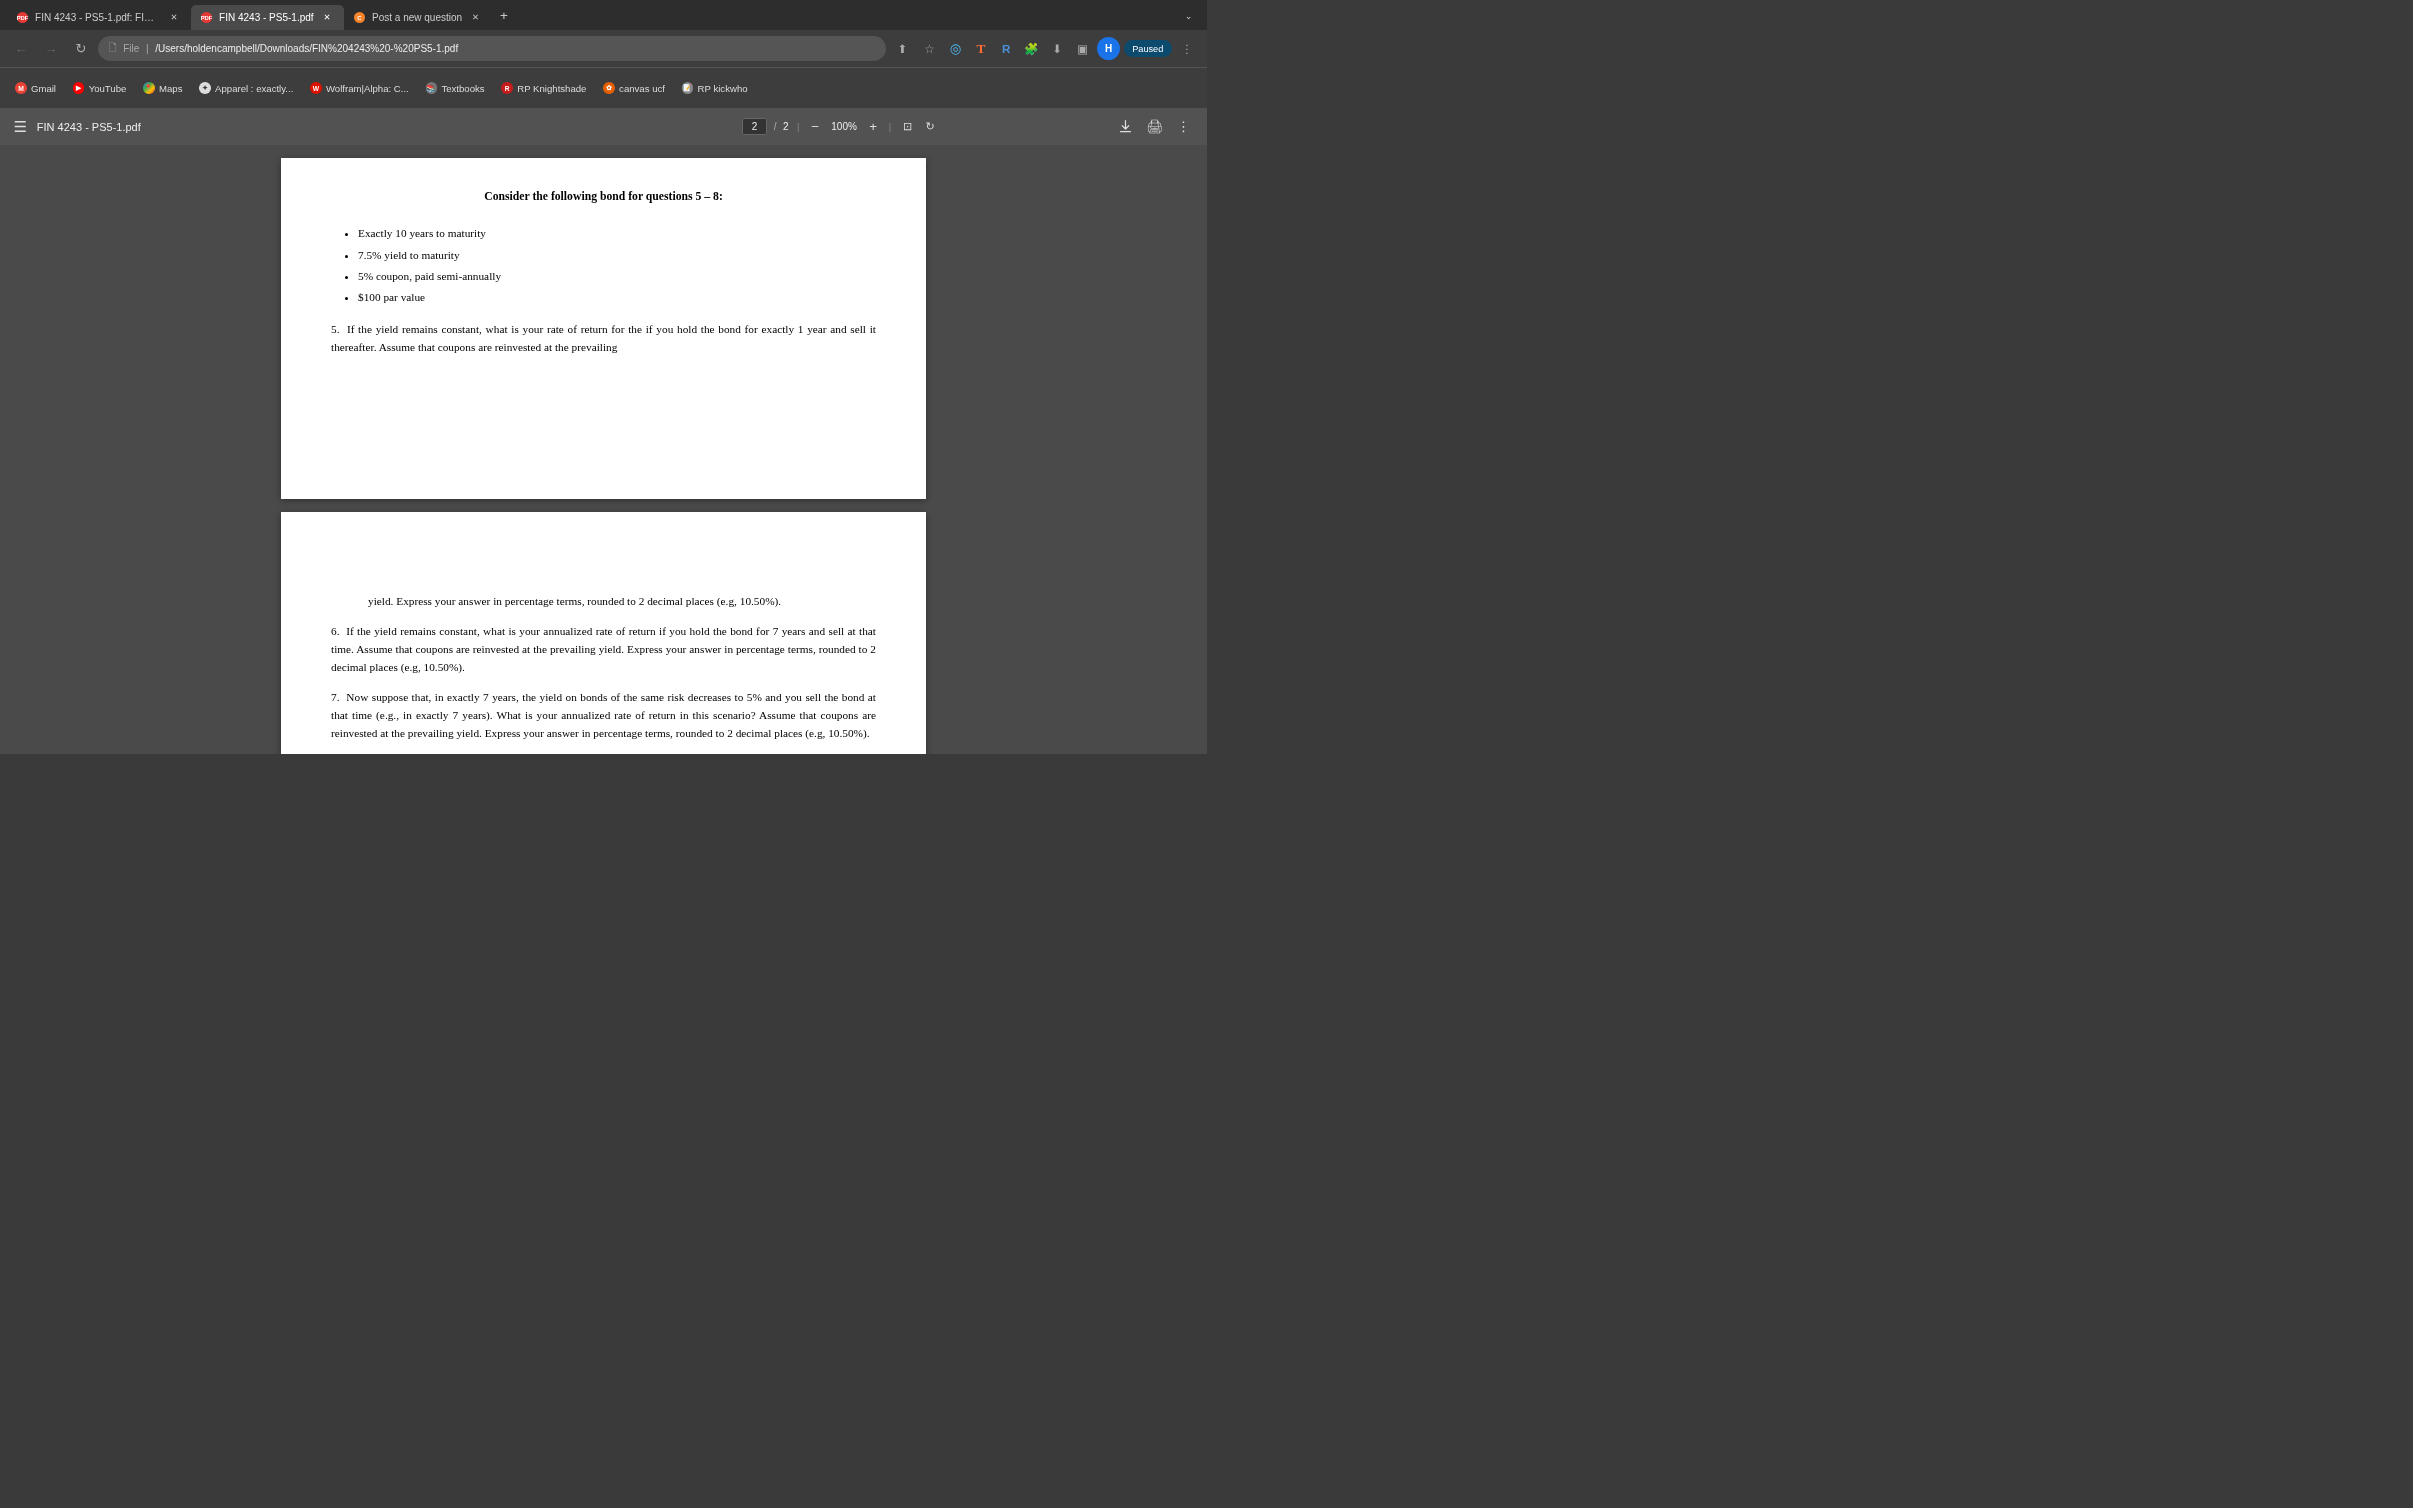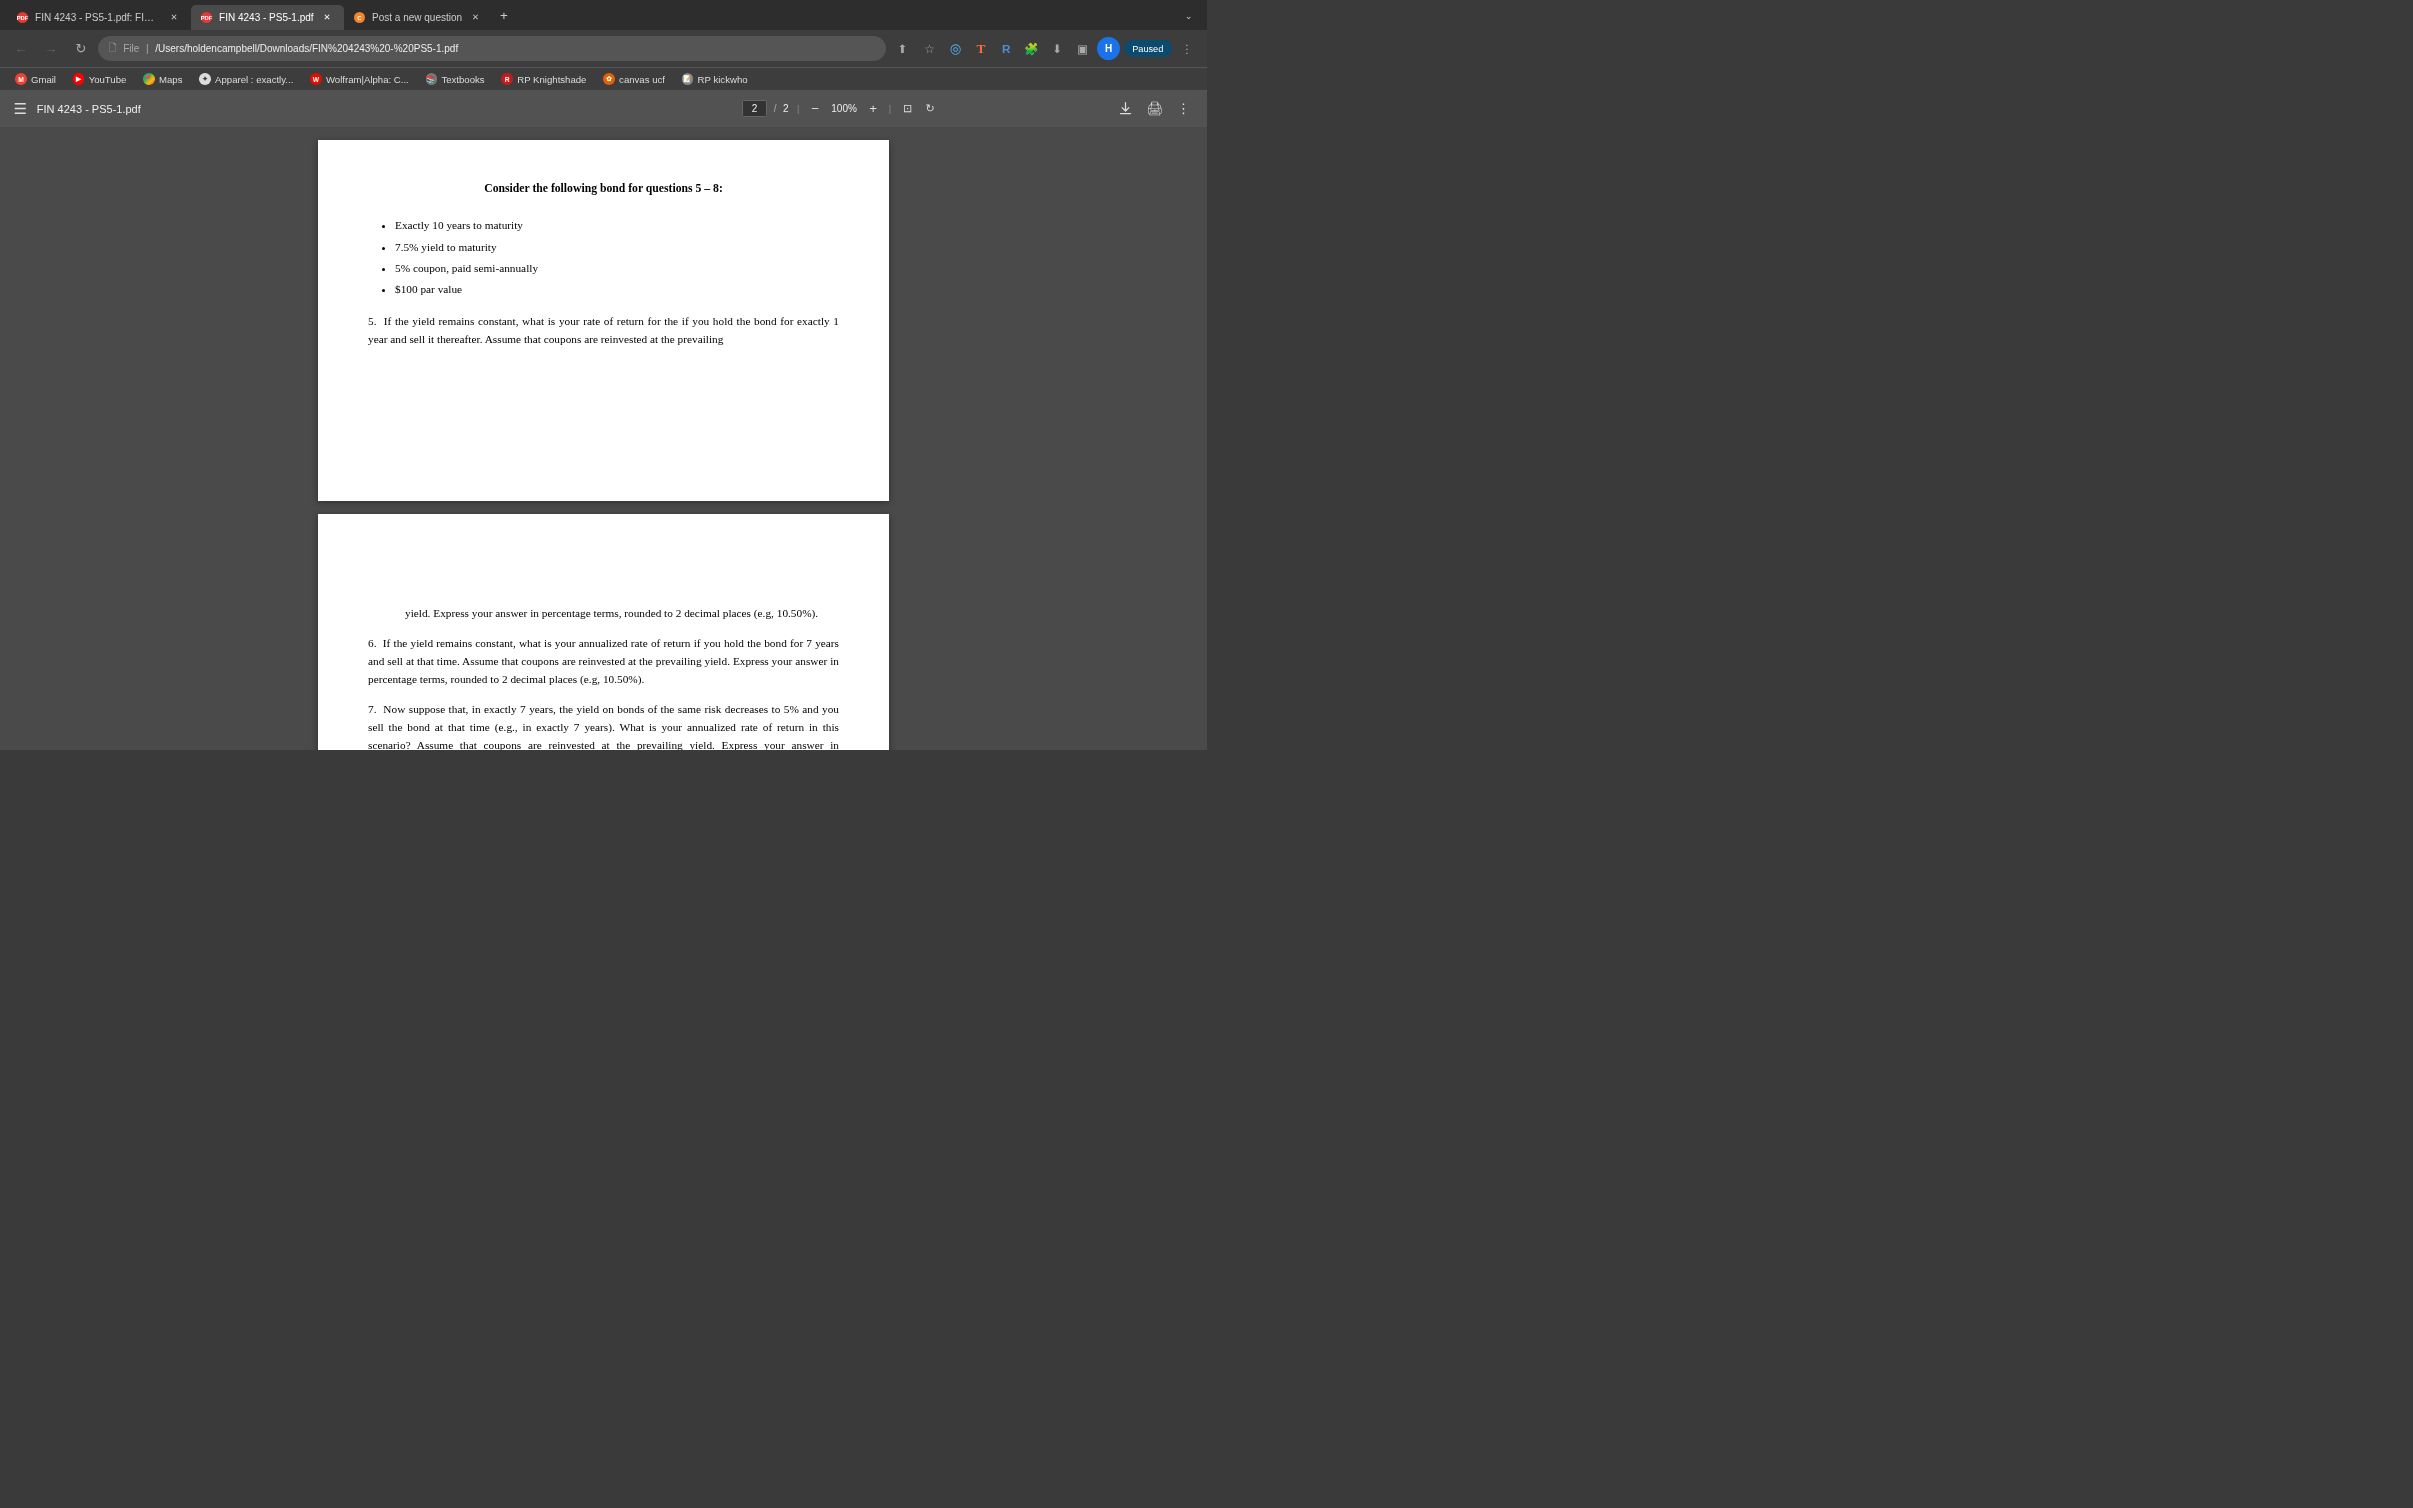--- a/index.html
+++ b/index.html
@@ -160,21 +160,21 @@
       cursor: pointer;
       border-radius: 3.4px;
       font-size: 11.7px;
     }
 
     
     .bookmarks-bar {
       background: #3d3d3d;
       display: flex;
       align-items: center;
-      height: 23px;
+      height: 41px;
       padding: 0 8.4px;
       gap: 3.4px;
       border-top: 0.8px solid #555;
     }
     .bookmark-item {
       display: flex;
       align-items: center;
       gap: 4.2px;
       padding: 3.4px 6.7px;
       border-radius: 3.4px;
@@ -265,22 +265,22 @@
       flex-direction: column;
       align-items: center;
       padding: 13.4px 0;
       gap: 13.4px;
       height: calc(754px - 30px - 37px - 27px - 37px);
     }
 
     
     .pdf-page {
       background: white;
-      width: 571px;
-      padding: 40px 50px;
+      width: 645px;
+      padding: 30px 50px;
       box-shadow: 0 1.7px 6.7px rgba(0,0,0,0.4);
       font-family: 'Times New Roman', Times, serif;
       font-size: 11.3px;
       line-height: 1.6;
     }
 
     .pdf-page h2 {
       font-size: 11.7px;
       font-weight: bold;
       text-align: center;

